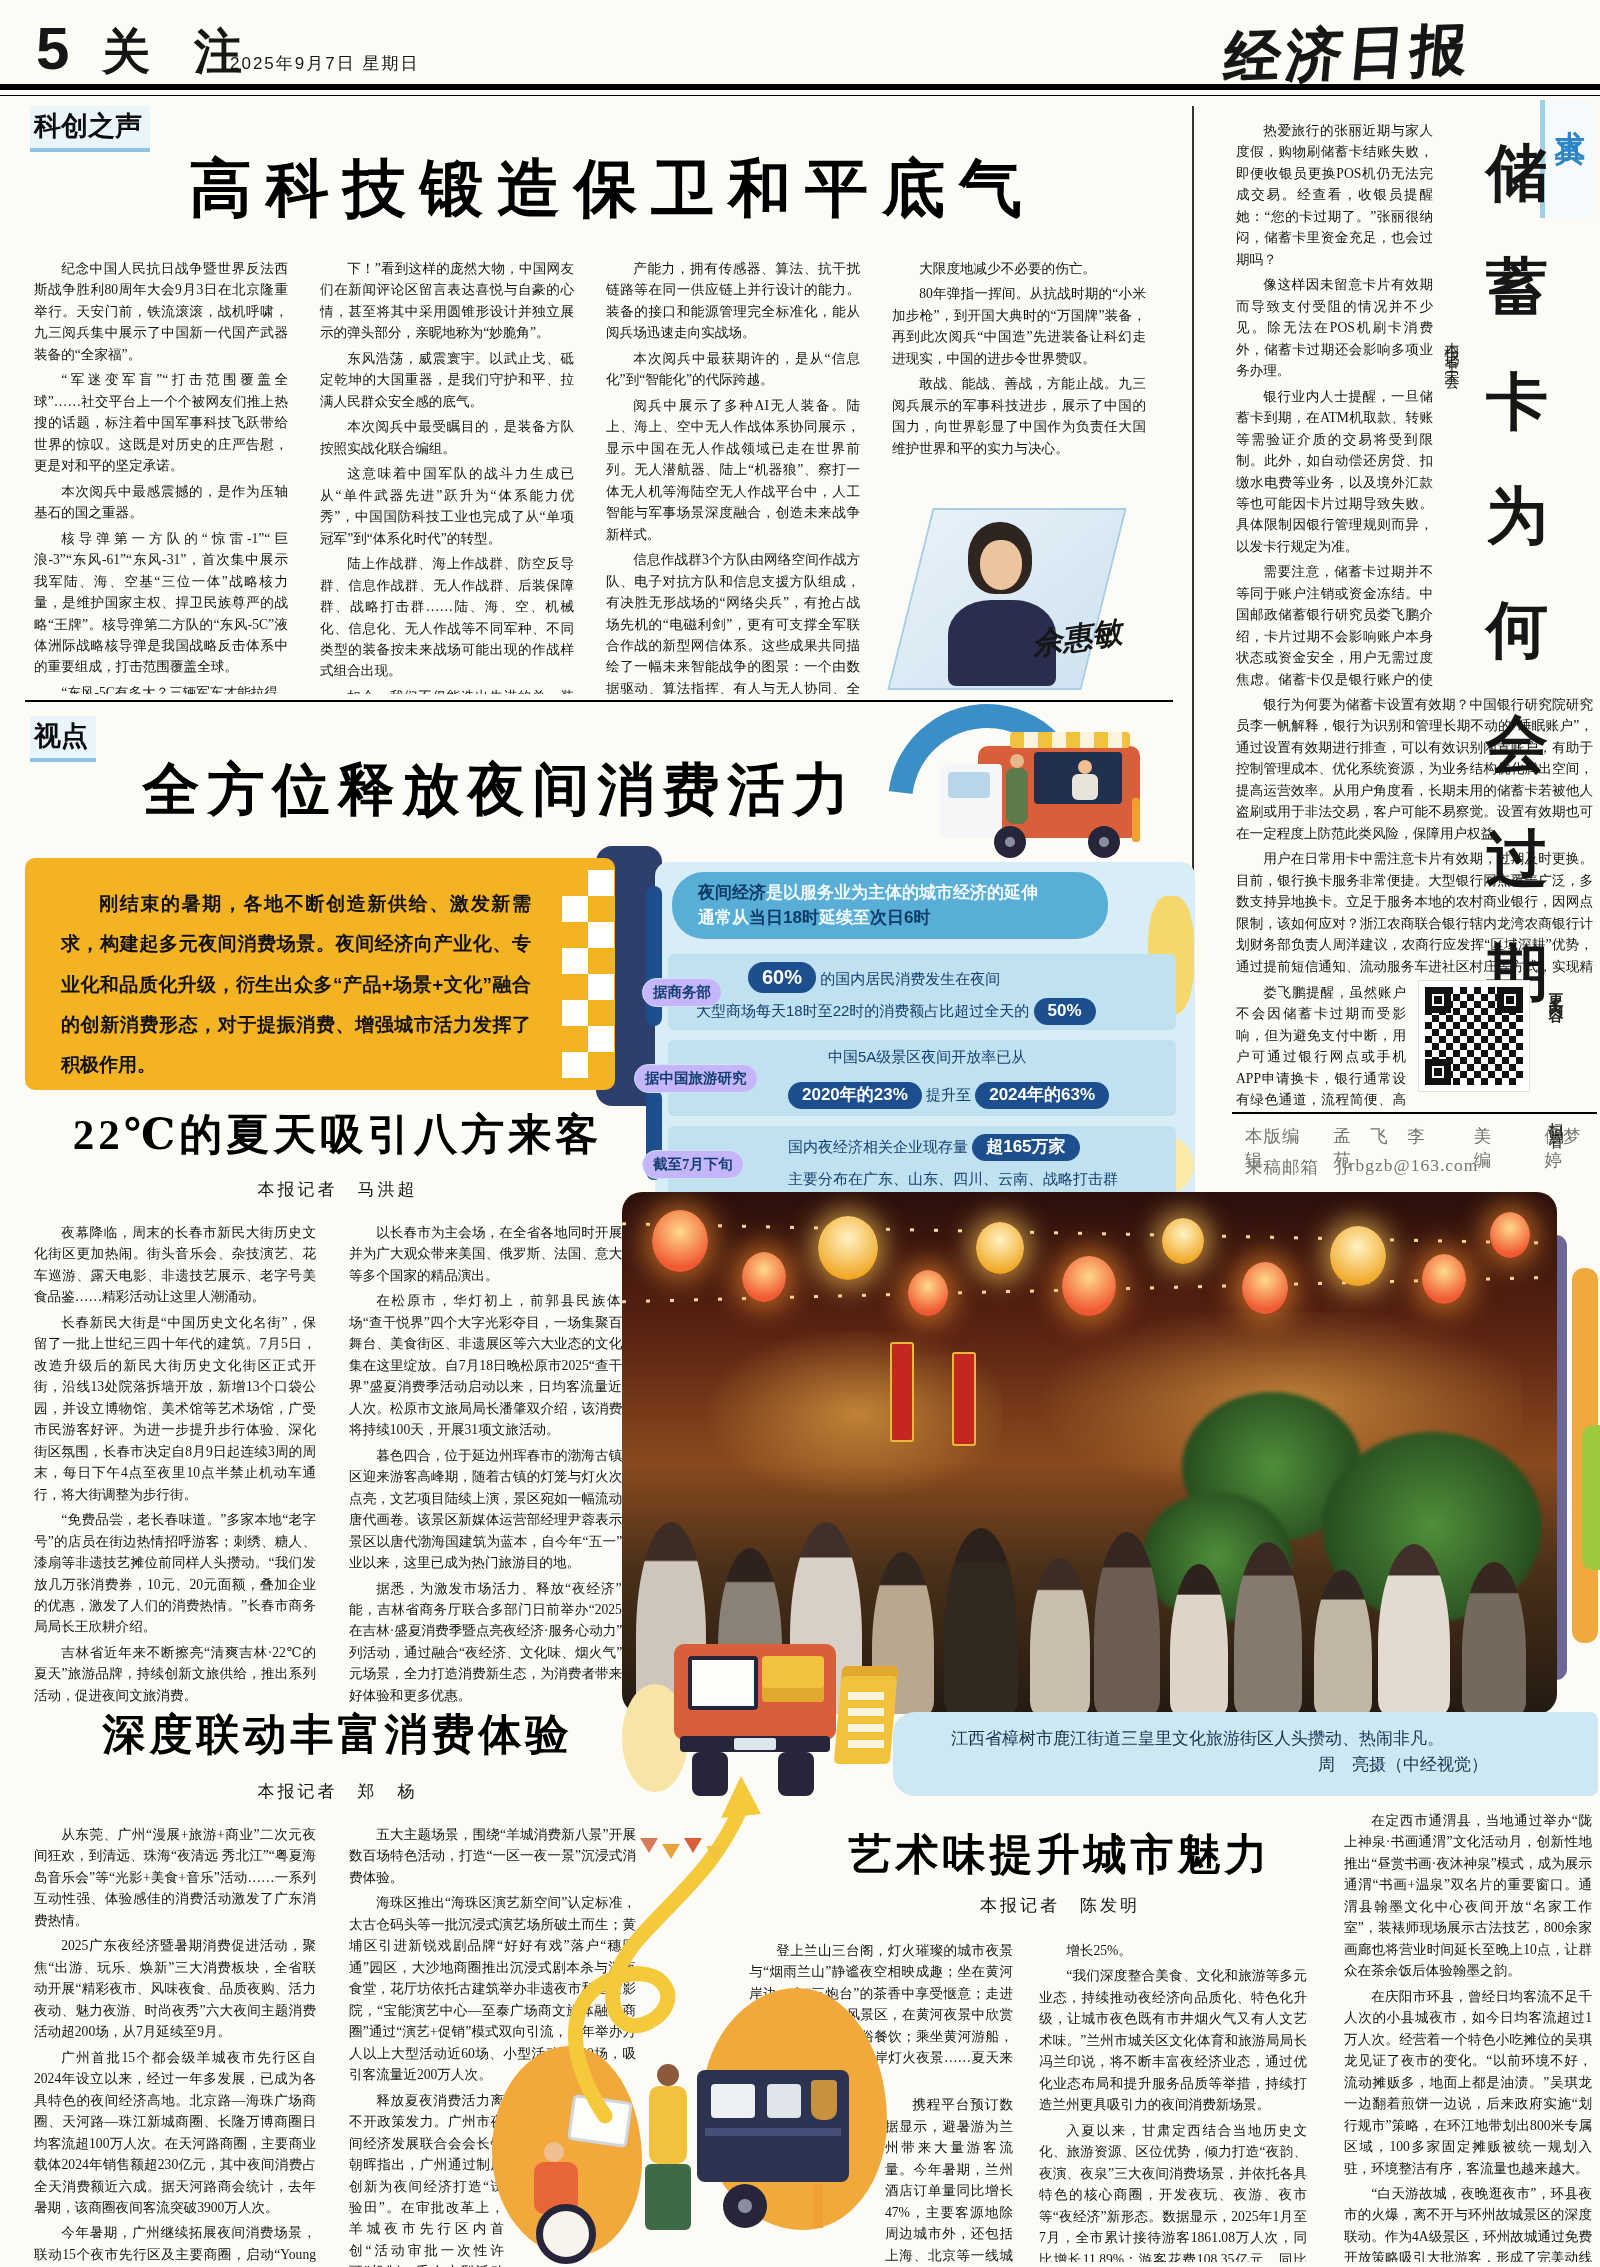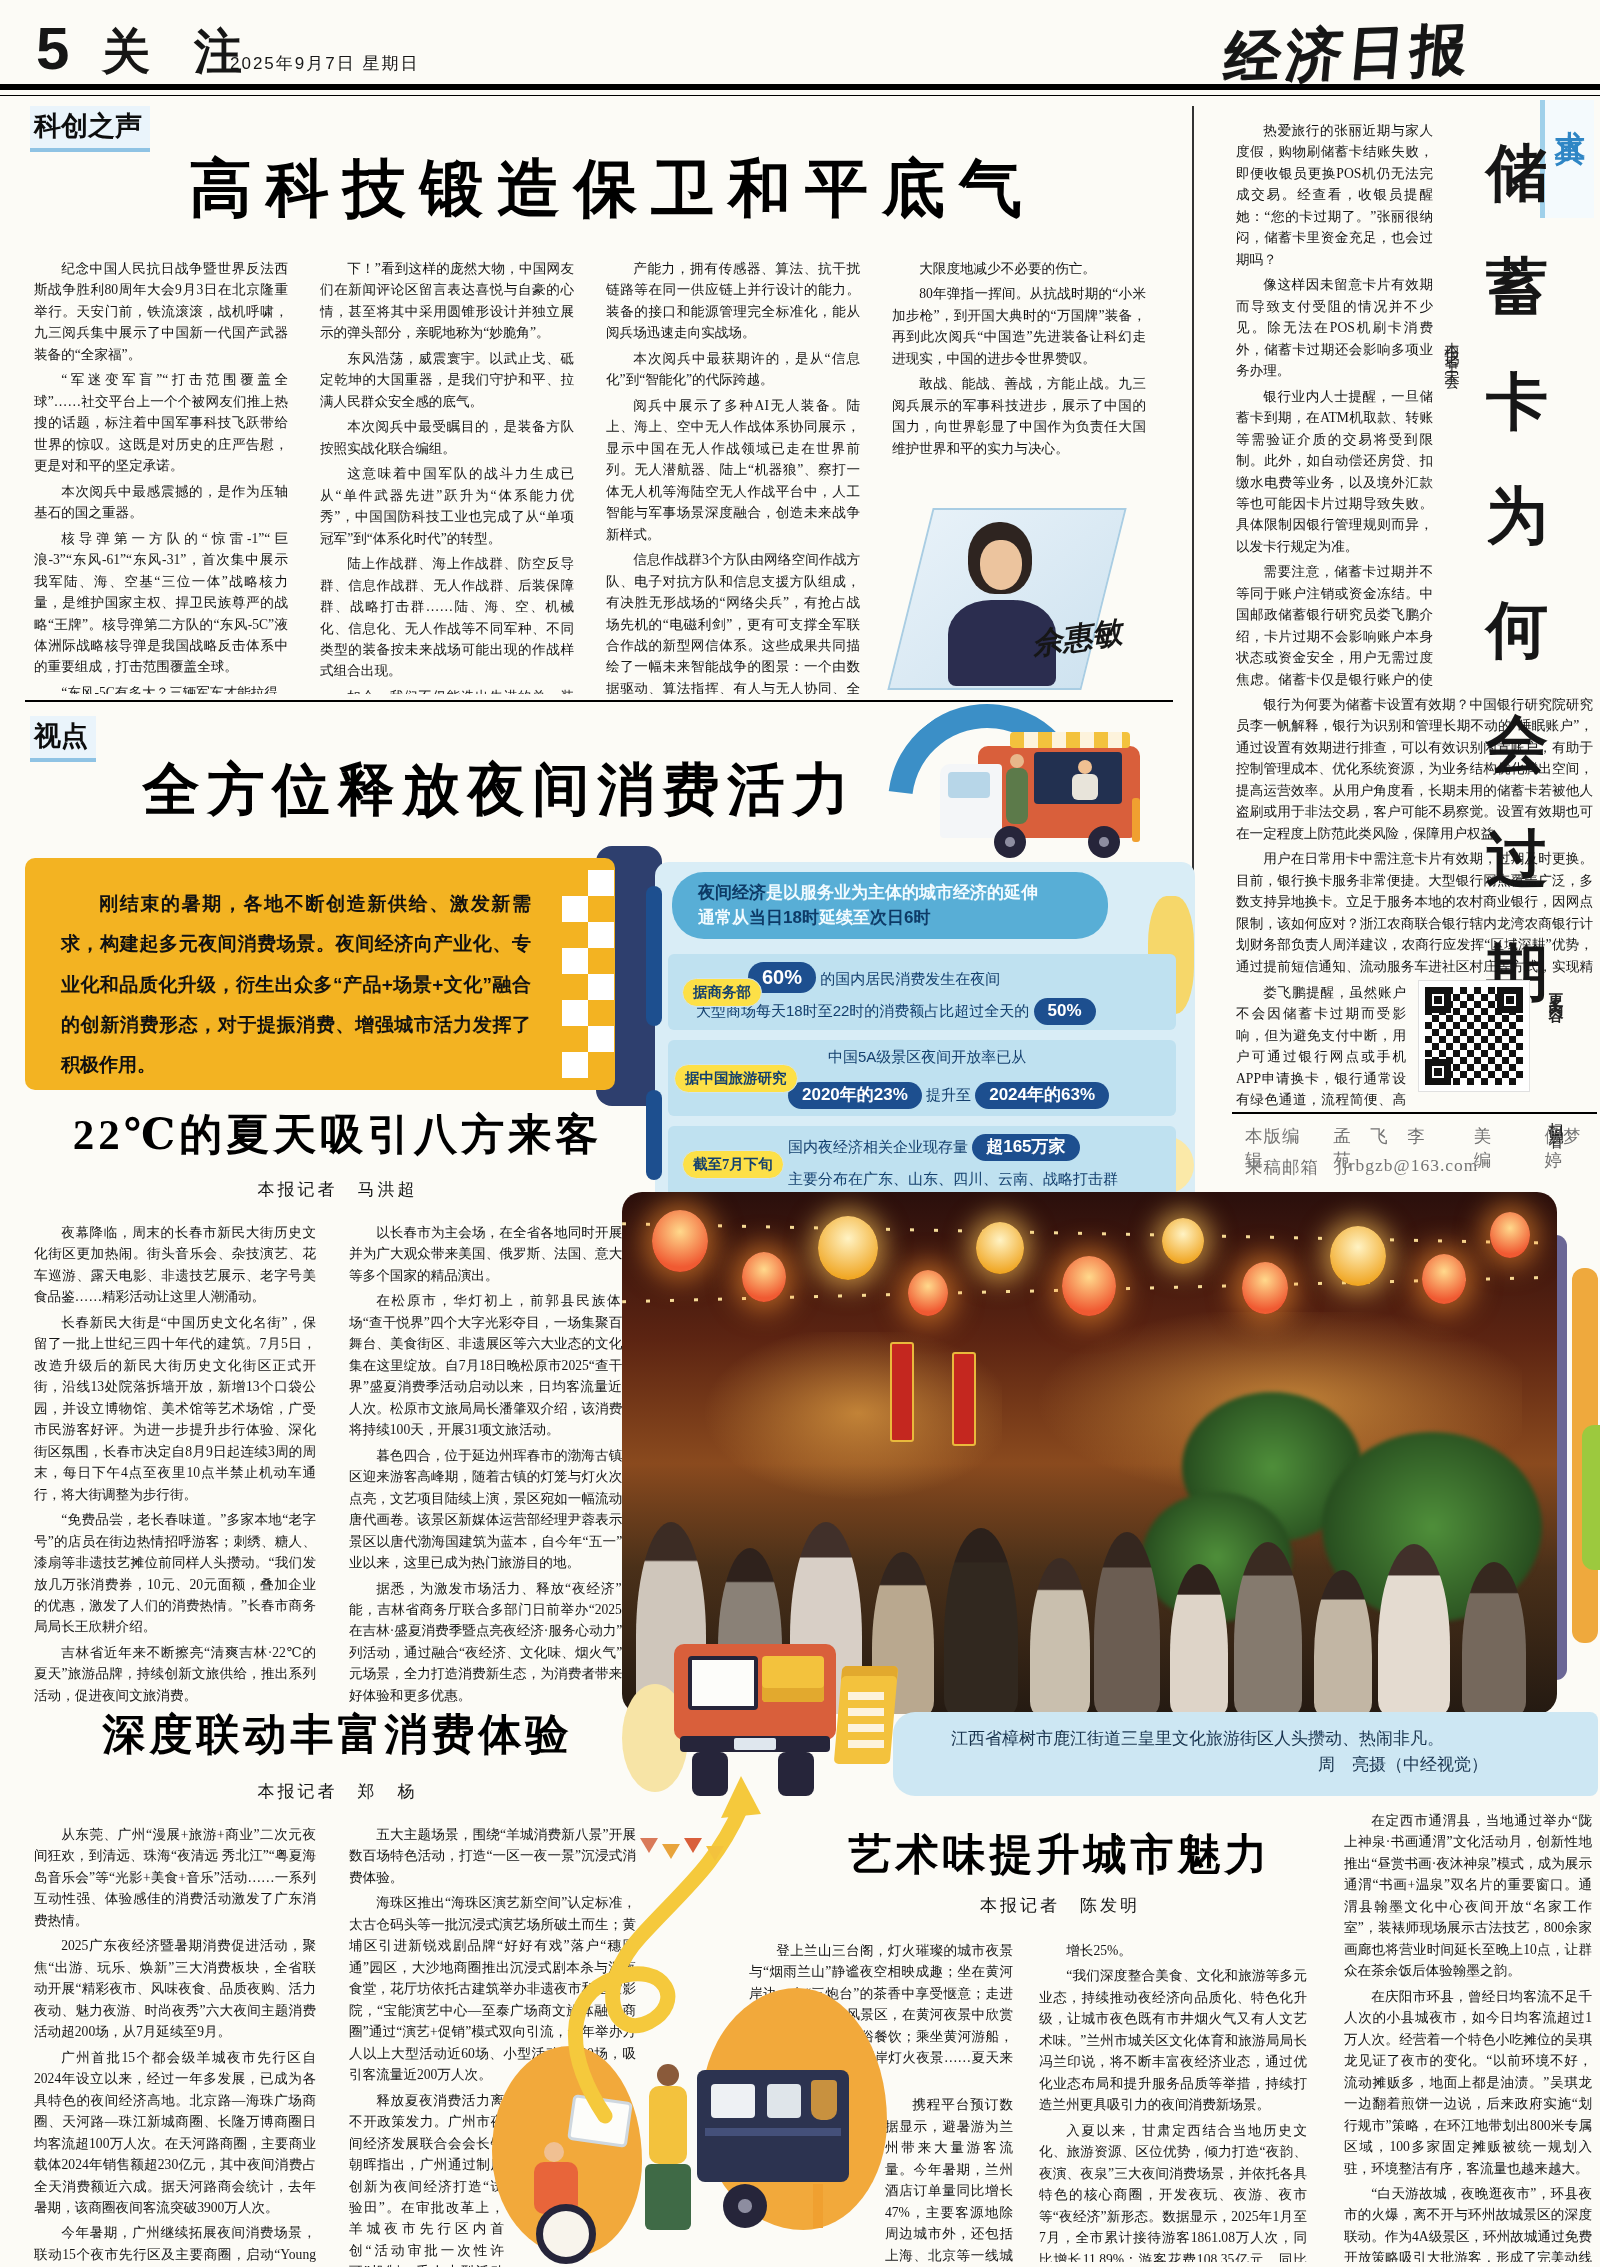--- a/index.html
+++ b/index.html
@@ -37,22 +37,22 @@
          font-size:62px;line-height:1;text-align:center;}
   .vtext{writing-mode:vertical-rl;letter-spacing:4px;}
 
   
   .info *{font-family:"Liberation Sans","DejaVu Sans",sans-serif;}
   .panel{background:#d9edf6;border-radius:14px;}
   .leadpill{background:#58aed6;border-radius:32px;color:#f2fbff;font-size:17px;font-weight:bold;
             padding:9px 10px 9px 26px;line-height:1.45;}
   .leadpill b{color:#0d3a66;margin-top:48px;}
   .irow{position:absolute;background:#bfe1f0;border-radius:6px;color:#14406e;font-size:15px;}
-  .lbl{position:absolute;background:#fde047;border:1px solid #cfe4f0;border-radius:16px;color:#14406e;
-       font-weight:bold;font-size:14.5px;padding:4px 10px;white-space:nowrap;margin-left:40px;}
+  .lbl{position:absolute;background:#c4b5fd;border:1px solid #cfe4f0;border-radius:16px;color:#14406e;
+       font-weight:bold;font-size:14.5px;padding:4px 10px;white-space:nowrap;}
   .stat{display:inline-block;background:#1d4f8f;color:#fff;font-weight:bold;border-radius:16px;
         padding:2px 14px;font-size:17px;line-height:1.35;}
   .stat.big{font-size:20px;}
   .irow .line{position:absolute;white-space:nowrap;}
 
   
   .ybox{background:#f3b322;border-radius:10px;}
   .ybox .txt{font-family:"Liberation Sans","DejaVu Sans",sans-serif;font-weight:bold;font-size:19px;
              line-height:2.12;text-align:justify;color:#111;}
   .checker{background-image:conic-gradient(#fff 25%,transparent 0 50%,#fff 0 75%,transparent 0);

